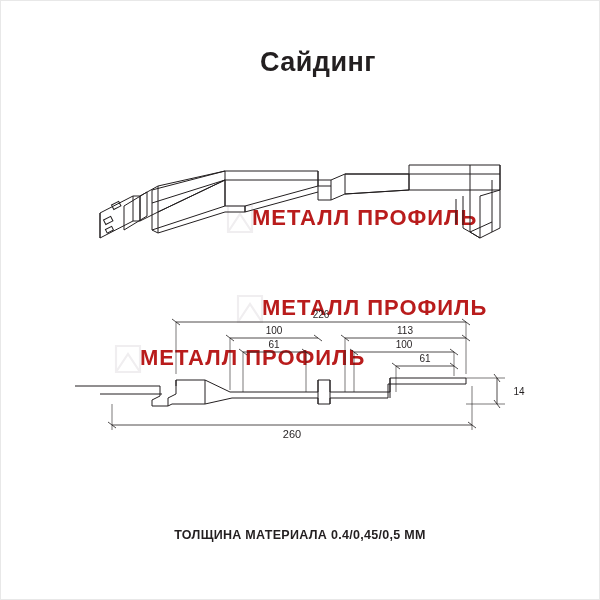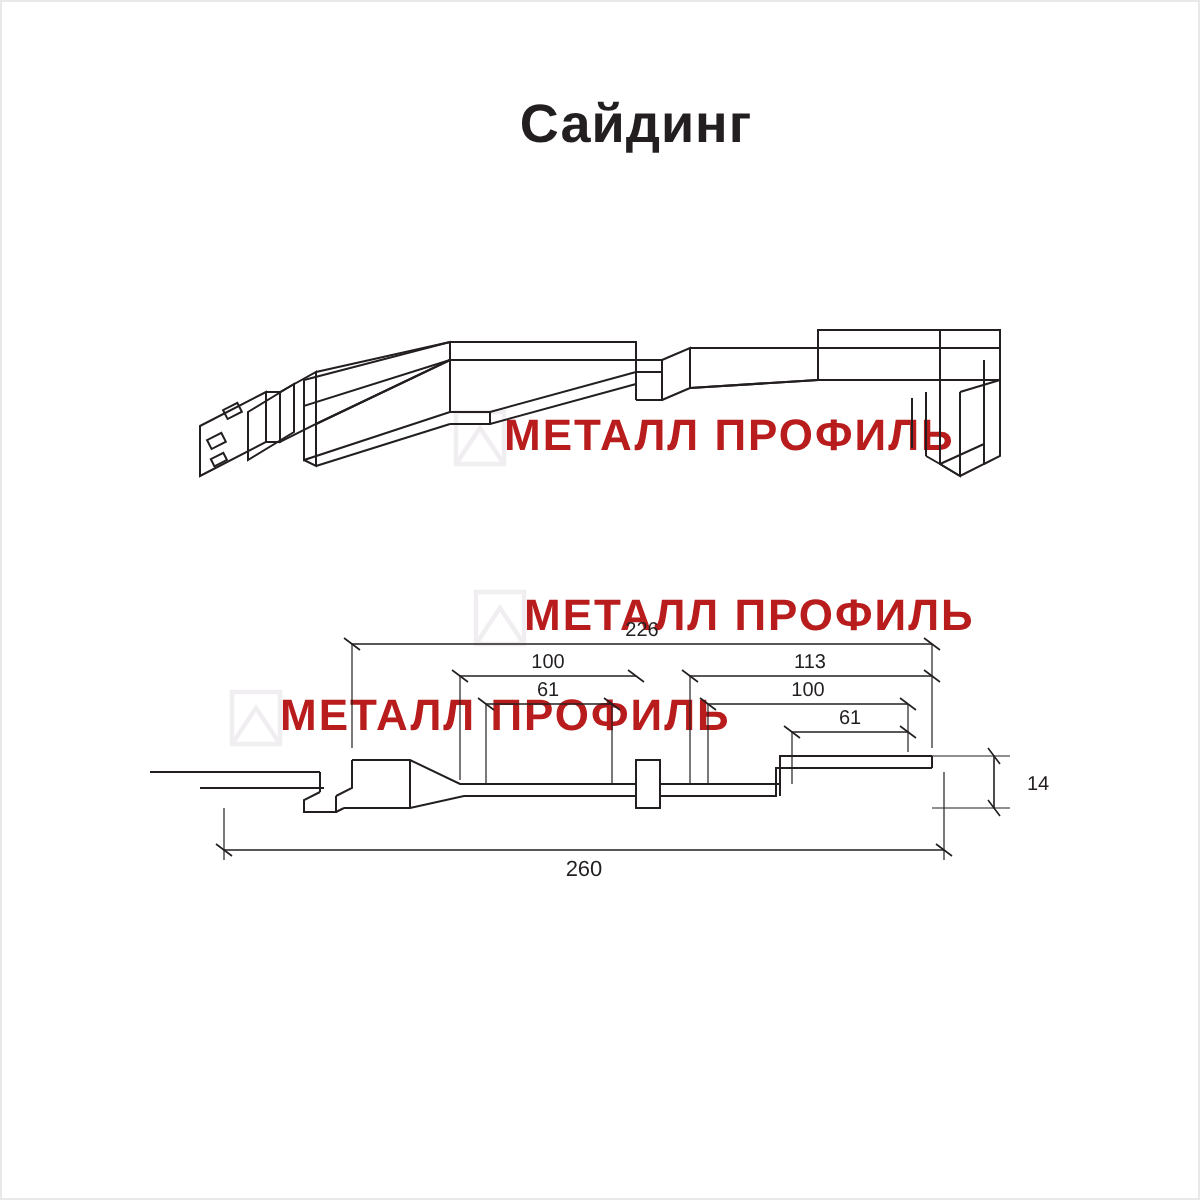--- a/index.html
+++ b/index.html
@@ -235,13 +235,14 @@
       <text x="274" y="334">100</text>
       <text x="274" y="348">61</text>
       <text x="405" y="334">113</text>
       <text x="404" y="348">100</text>
       <text x="425" y="362">61</text>
       <text x="519" y="395">14</text>
       <text x="292" y="438" font-size="11">260</text>
     </g>
   </svg>
 
+  <div class="footer">ТОЛЩИНА МАТЕРИАЛА 0.4/0,45/0,5 ММ</div>
 </div>
 
 </body></html>

